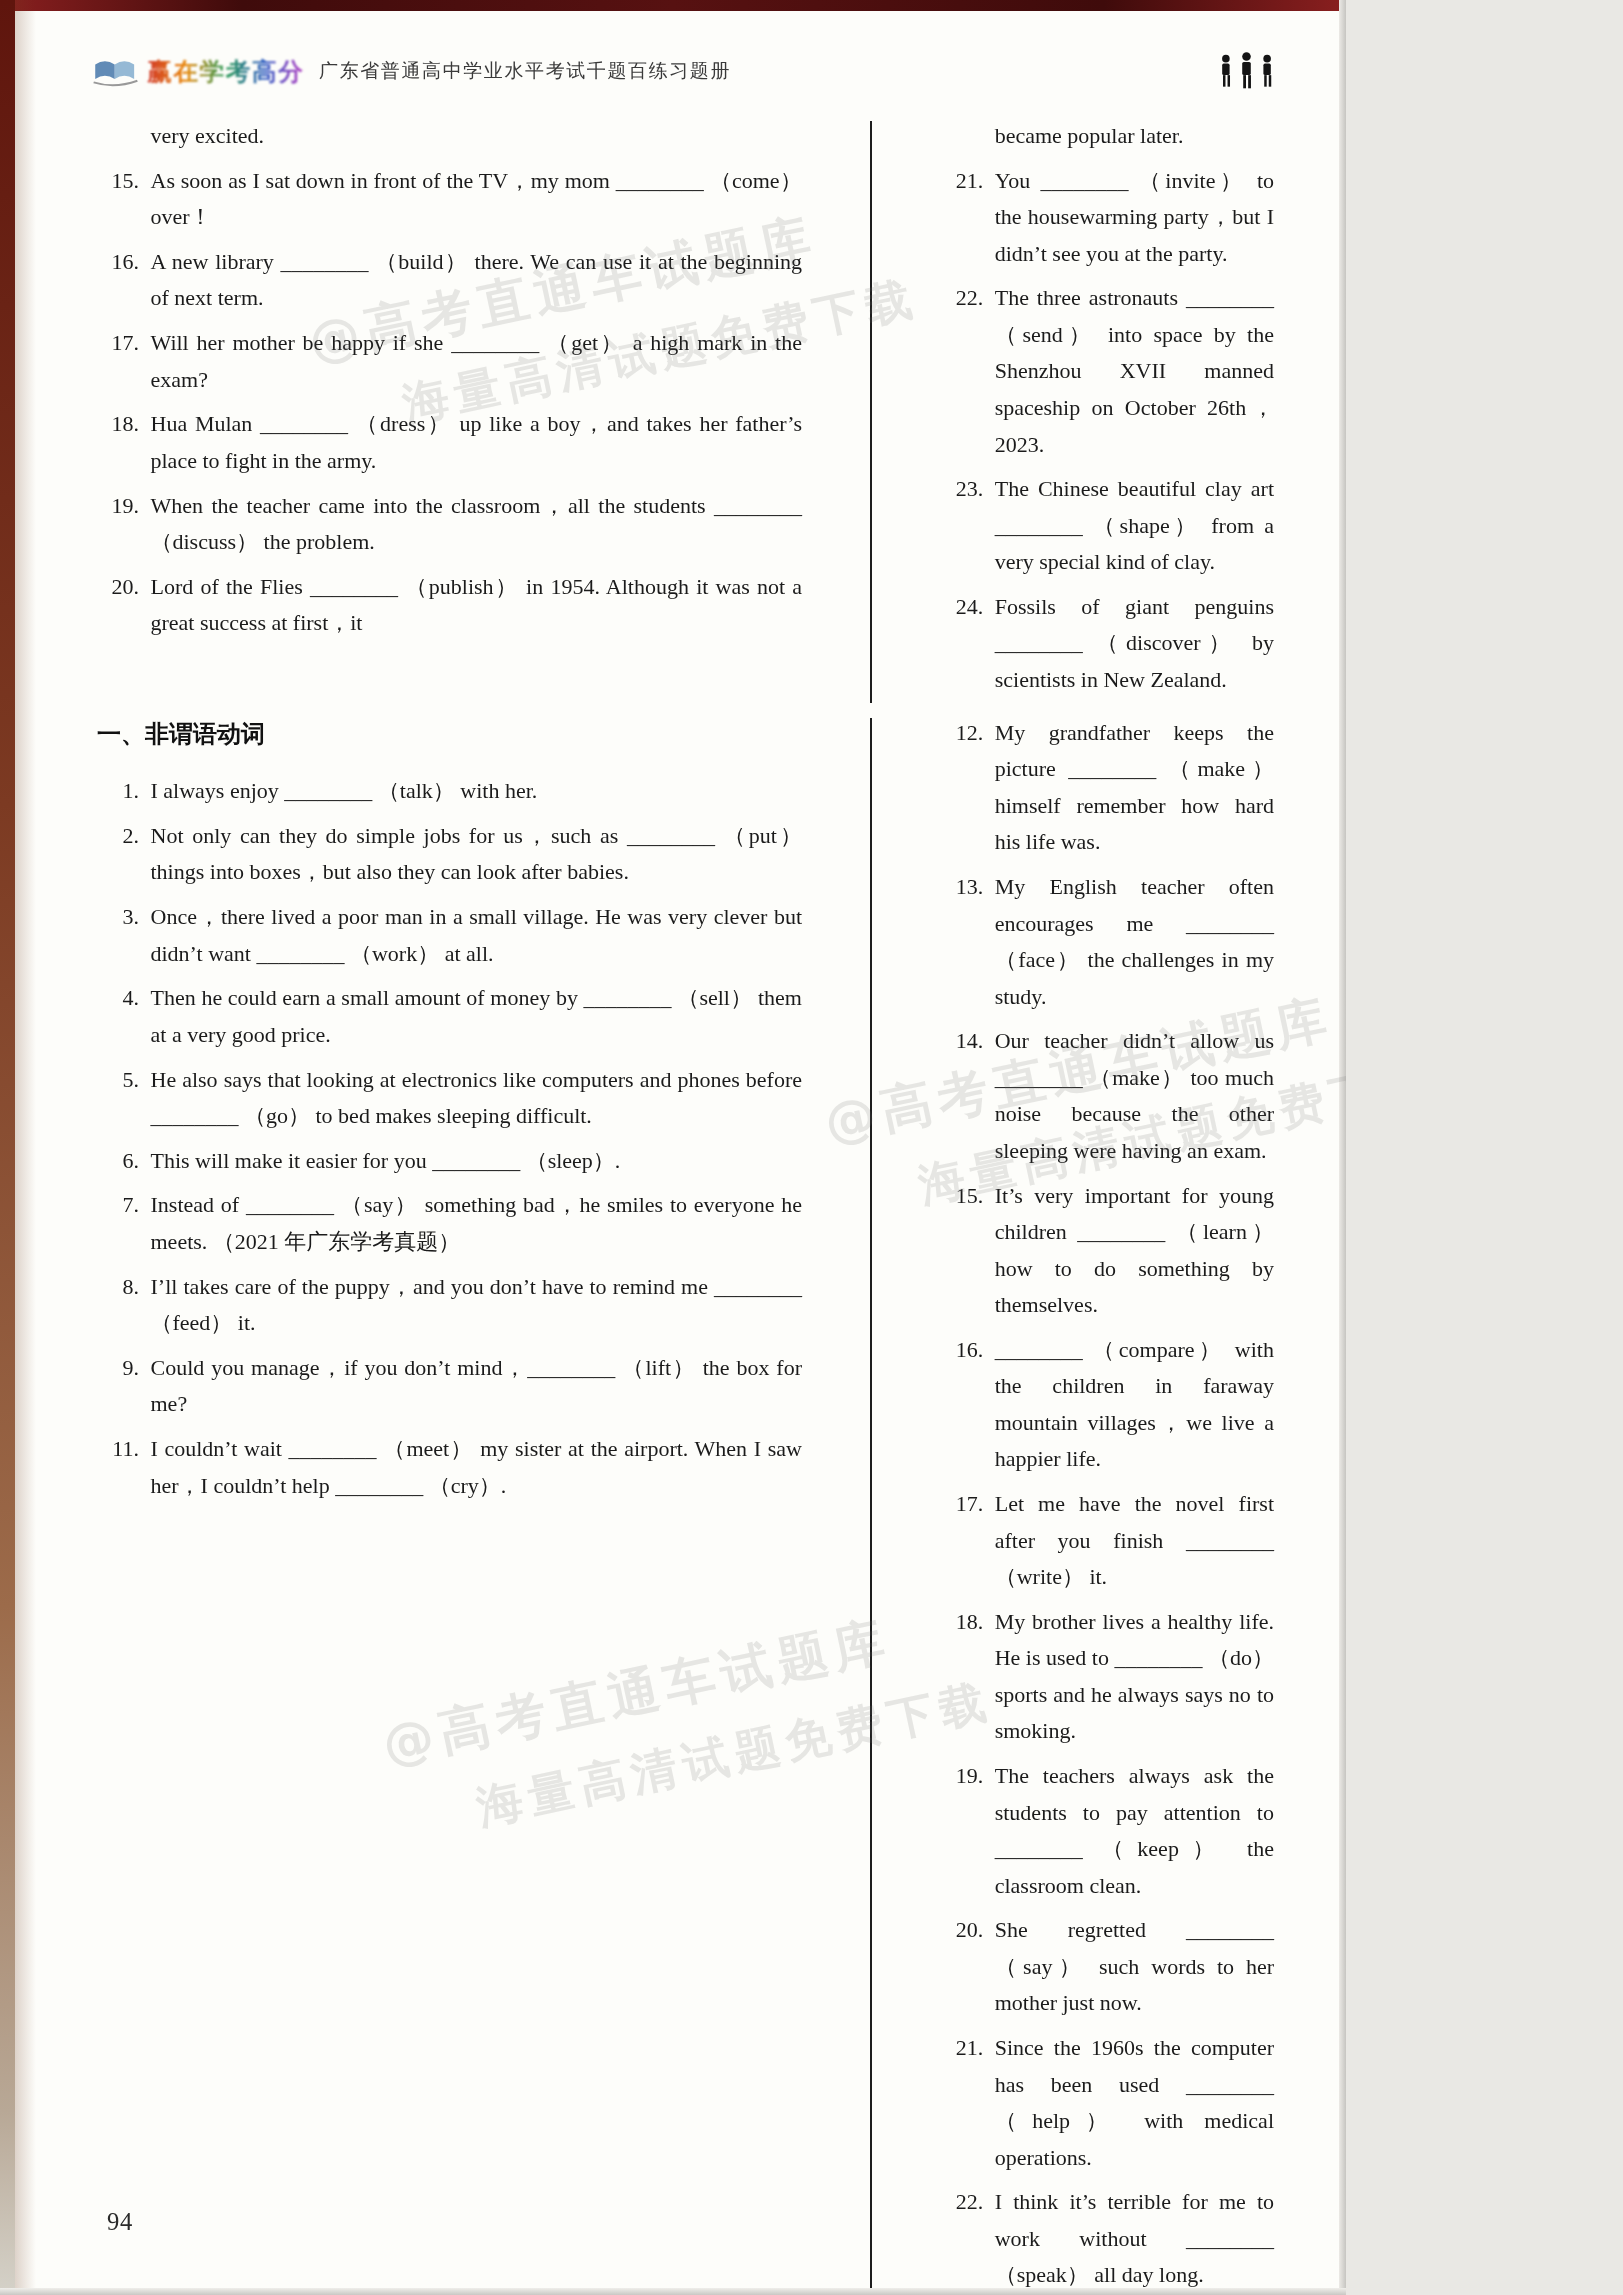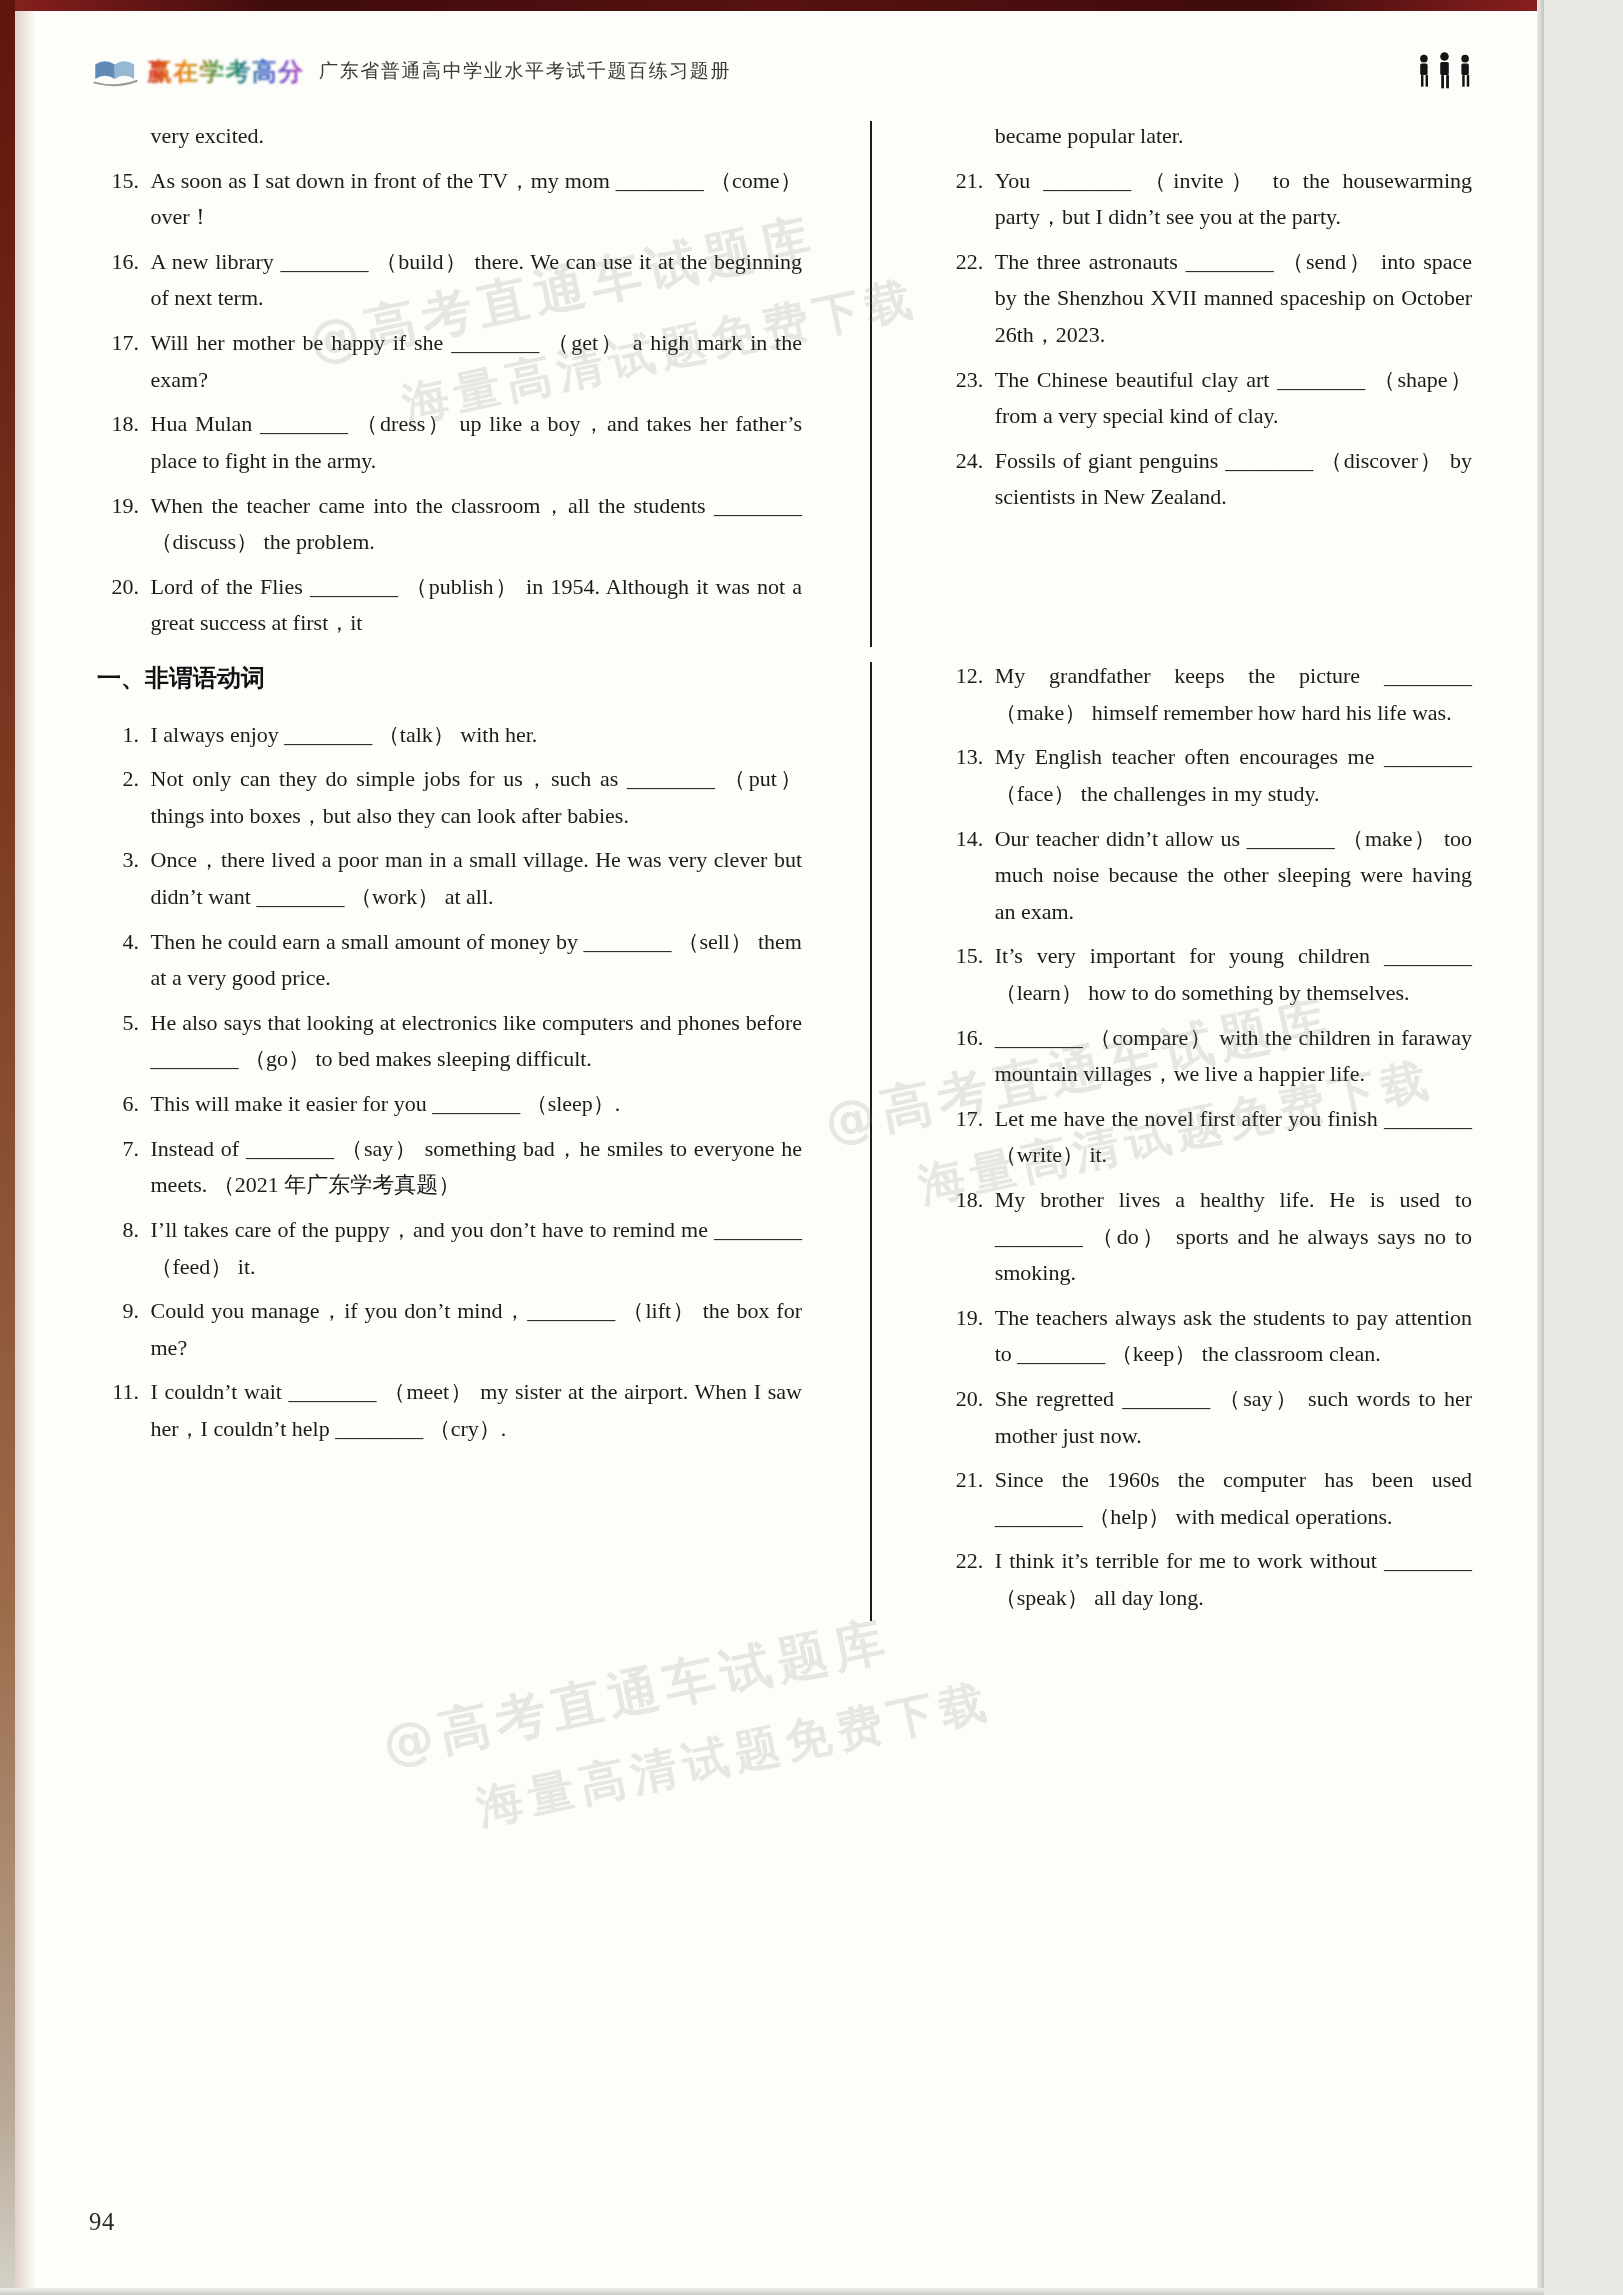--- a/index.html
+++ b/index.html
@@ -1,18 +1,18 @@
 <!DOCTYPE html>
 <html style="font-size:13px"><head>
 <meta charset="utf-8">
 <style>
   html,body{margin:0;padding:0;background:#e9e8e4;}
   .page{
     position:relative;
-    width:1544px;height:2295px;
+    width:1346px;height:2295px;
     background:#fdfdfa;
     overflow:hidden;
     font-family:"Liberation Serif","DejaVu Serif",serif;
     color:#1b1b1b;
   }
   
   .edge-top{position:absolute;top:0;left:0;right:0;height:10.6px;
     background:linear-gradient(90deg,#8a1f1f,#3f0b0b 18%,#571111 50%,#3f0b0b 82%,#8a1f1f);}
   .edge-left{position:absolute;top:0;left:0;bottom:0;width:14.7px;
     background:linear-gradient(180deg,#5f150d,#7c3a22 35%,#9c6b4a 70%,#b8a896 92%,#d5d2c9);}
@@ -57,21 +57,21 @@
     letter-spacing:4.9px;
     margin:54px 0 38px 0;
   }
   .subsection-title{
     font-family:Liberation Mono, monospace;
     font-weight:bold;font-size:24px;color:#111;
     margin:3.3px 0 23px 4.9px;
   }
 
   .page-number{
-    position:absolute;left:89px;bottom:59px;
+    position:absolute;left:107px;bottom:59px;
     font-size:24.6px;color:#2a2a2a;letter-spacing:0.8px;
   }
 
   
   .wm{
     position:absolute;
     transform:rotate(-12deg);
     font-family:"DejaVu Sans","Liberation Sans",sans-serif;
     font-weight:700;white-space:nowrap;
     color:rgba(110,110,110,0.16);

